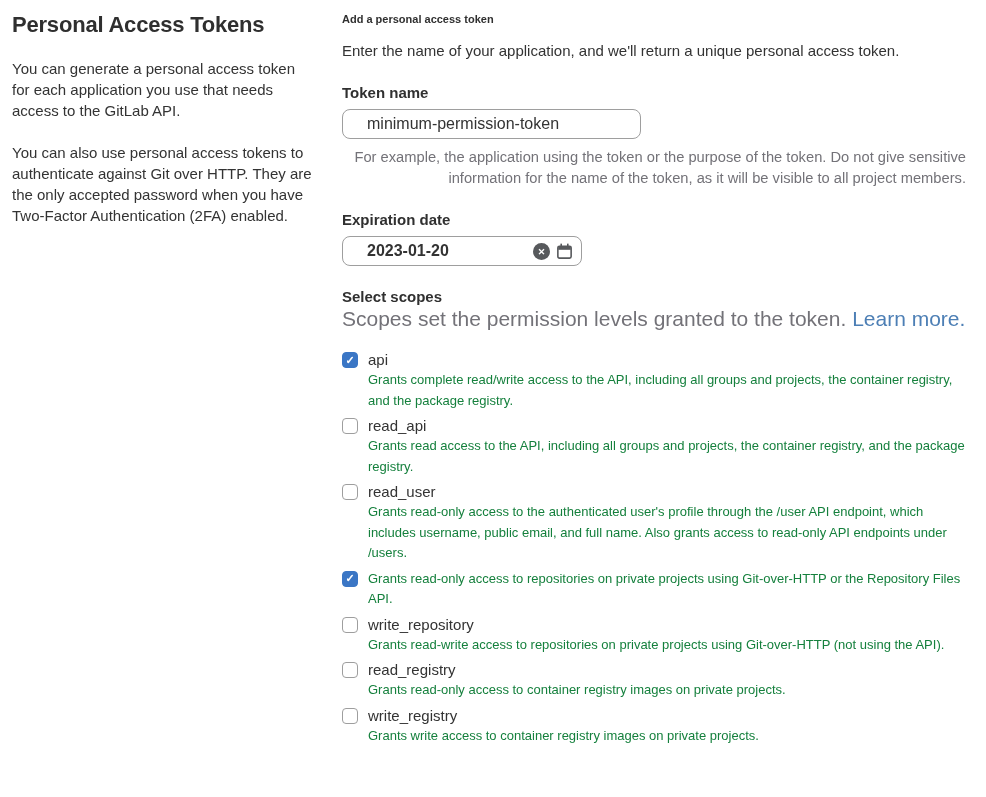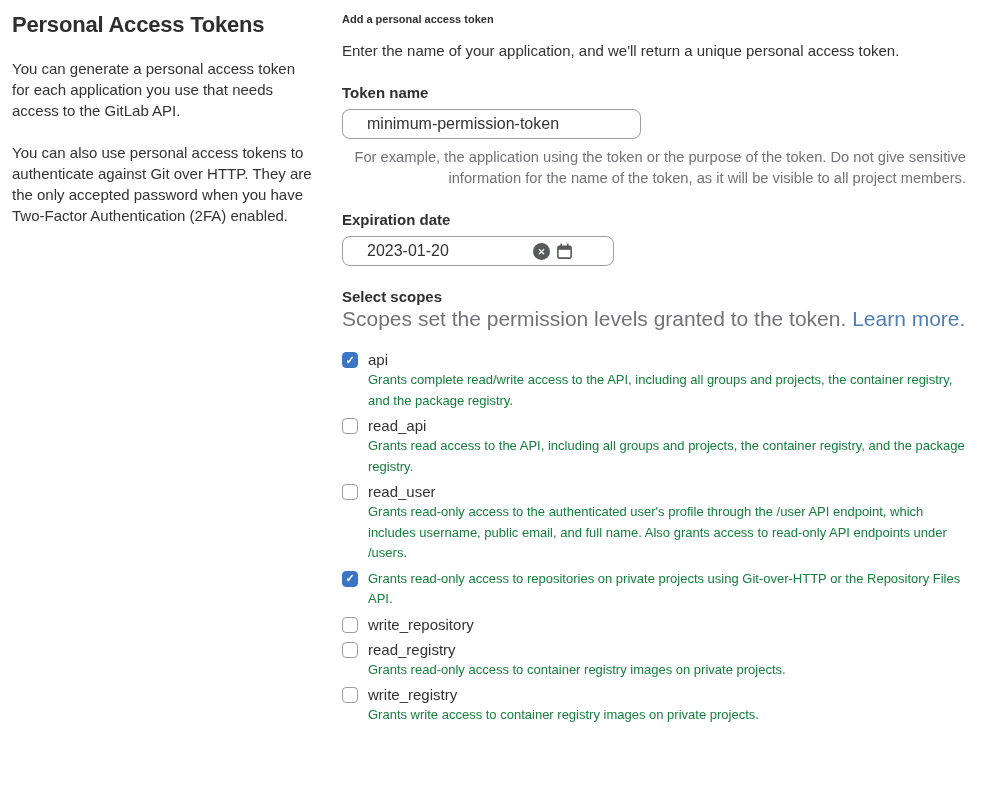--- a/index.html
+++ b/index.html
@@ -69,21 +69,21 @@
     line-height: 21px;
     color: #737278;
     margin: 8px 0 22px 0;
     text-align: right;
   }
   .date-wrap {
     position: relative;
     width: 240px;
     margin-bottom: 22px;
   }
-  .date-wrap .text-input { width: 272px; padding-right: 62px; }
+  .date-wrap .text-input { width: 240px; padding-right: 62px; font-weight: bold; }
   .clear-icon {
     position: absolute;
     right: 32px;
     top: 7px;
     width: 17px;
     height: 17px;
     border-radius: 50%;
     background: #57595c;
     color: #ffffff;
     font-size: 9px;
@@ -209,20 +209,21 @@
     <div class="scope-row">
       <span class="checkbox checked">
           <span class="check-glyph">✓</span>
         </span>
       <div class="scope-desc">Grants read-only access to repositories on private projects using Git-over-HTTP or the Repository Files API.</div>
     </div>
 
     <div class="scope-row">
       <span class="checkbox"></span>
       <span class="scope-name">write_repository</span>
+      <div class="scope-desc">Grants read-write access to repositories on private projects using Git-over-HTTP (not using the API).</div>
     </div>
 
     <div class="scope-row">
       <span class="checkbox"></span>
       <span class="scope-name">read_registry</span>
       <div class="scope-desc">Grants read-only access to container registry images on private projects.</div>
     </div>
 
     <div class="scope-row">
       <span class="checkbox"></span>

